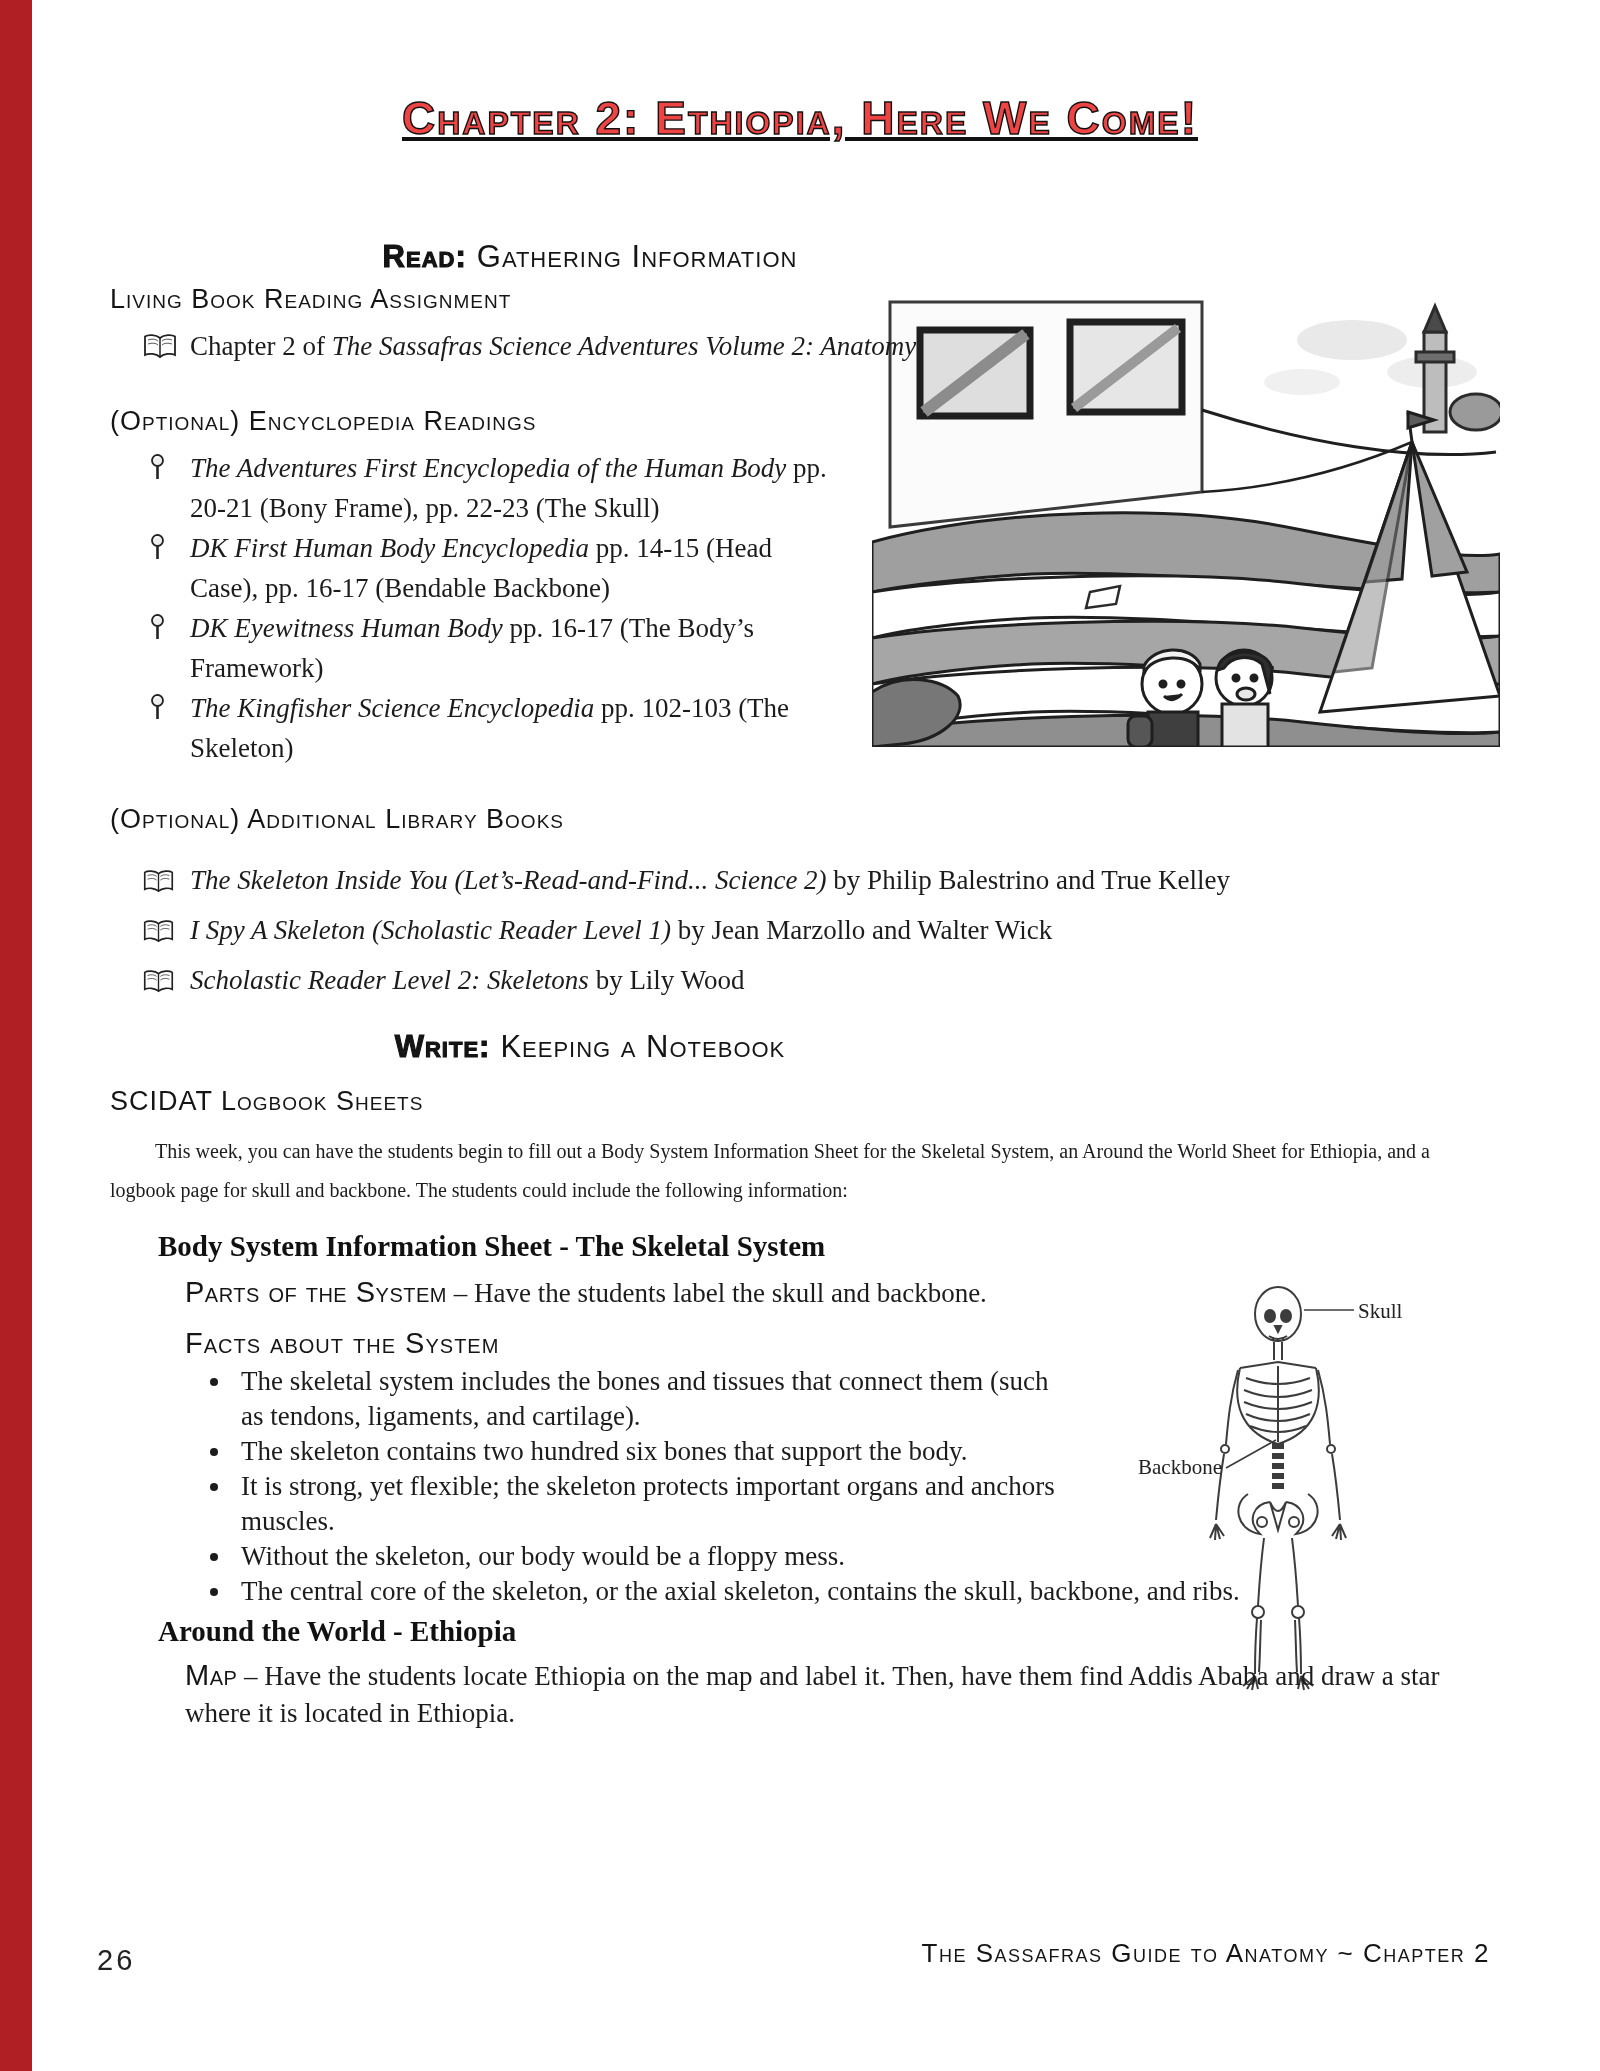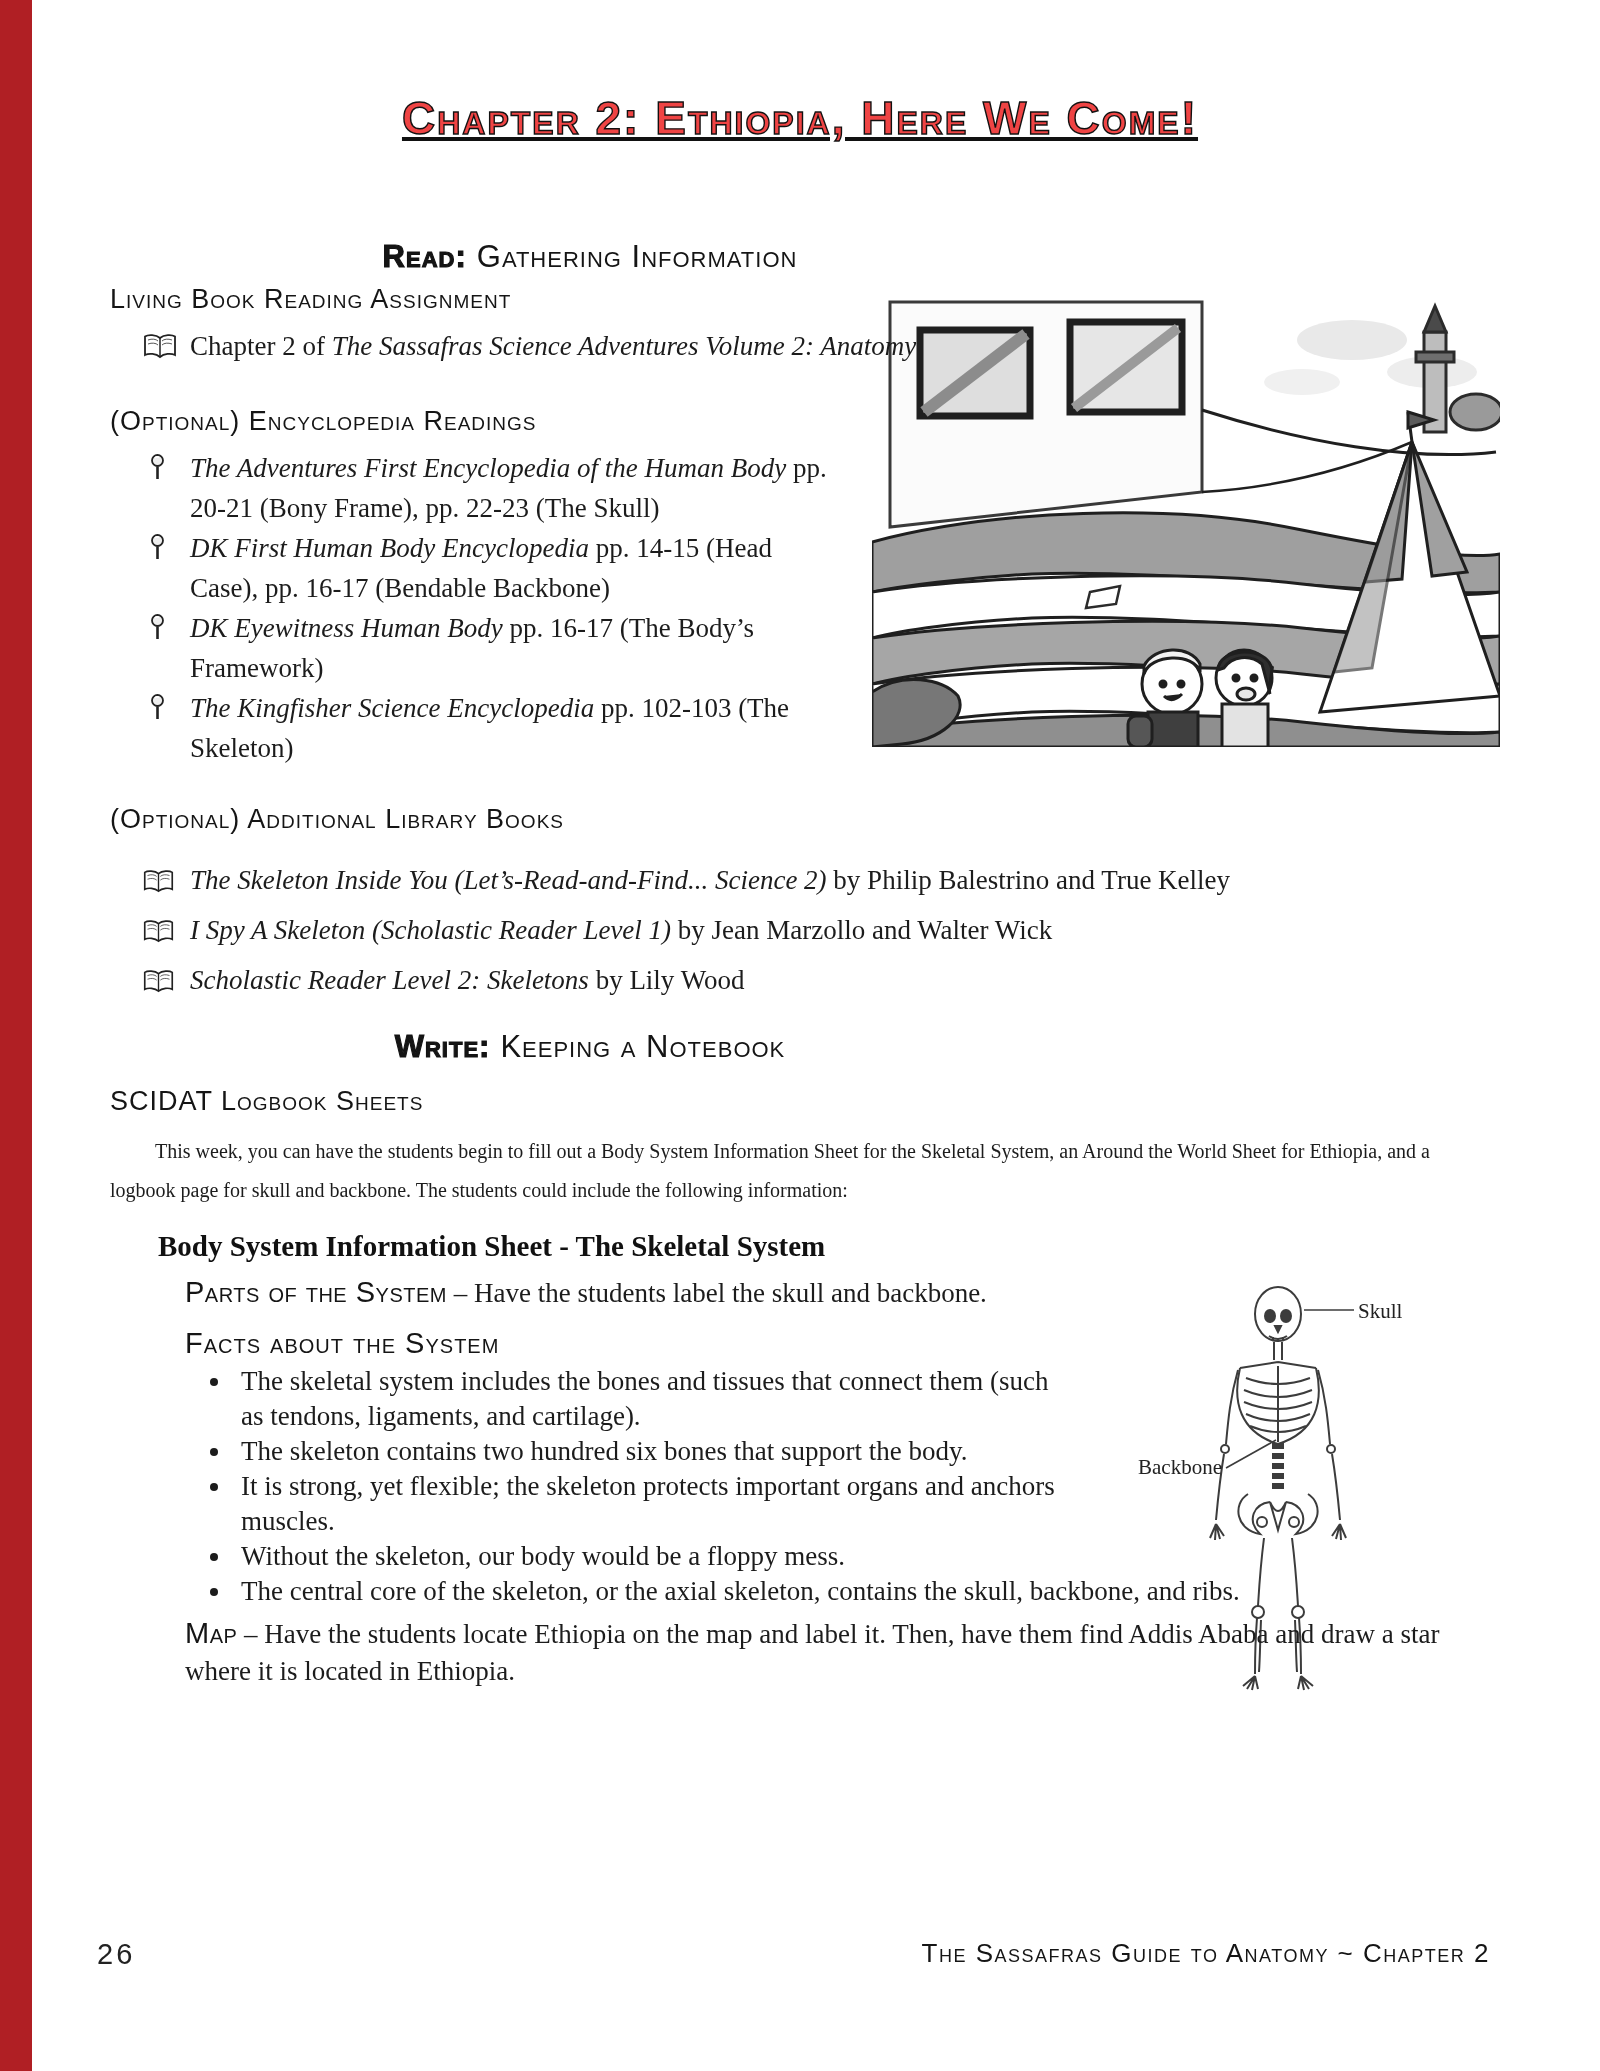--- a/index.html
+++ b/index.html
@@ -47,21 +47,21 @@
   h4.around{margin-top:2px;}
   p.map{margin:6px 0 0 75px;width:1285px;font-size:27px;line-height:37px;}
 
   
   .adventure{position:absolute;left:872px;top:292px;width:628px;height:455px;}
   .skeleton{position:absolute;left:1128px;top:1282px;width:300px;height:420px;}
   svg text.fig-label{font-family:"Liberation Serif", serif;font-size:21px;fill:#222;}
 
   .footer{position:absolute;top:1936px;left:97px;right:110px;height:40px;
           font-family:"Liberation Sans", sans-serif;}
-  .pageno{position:absolute;left:0;top:2px;font-size:29px;letter-spacing:3px;color:#222;}
+  .pageno{position:absolute;left:0;top:8px;font-size:29px;letter-spacing:3px;color:#222;}
   .footer-right{position:absolute;right:0;top:2px;font-variant:small-caps;font-size:26px;
                 letter-spacing:1.5px;color:#151515;}
 </style>
 </head>
 <body>
 
 <div class="page">
   <div class="red-bar"></div>
 
   <div class="adventure">
@@ -294,20 +294,21 @@
     </p>
     <h5 class="facts sc">Facts about the System</h5>
     <ul class="facts-list">
       <li>The skeletal system includes the bones and tissues that connect them (such as tendons, ligaments, and cartilage).</li>
       <li>The skeleton contains two hundred six bones that support the body.</li>
       <li>It is strong, yet flexible; the skeleton protects important organs and anchors muscles.</li>
       <li>Without the skeleton, our body would be a floppy mess.</li>
       <li class="nowrap">The central core of the skeleton, or the axial skeleton, contains the skull, backbone, and ribs.</li>
     </ul>
 
+    <h4 class="bold-serif around">Around the World - Ethiopia</h4>
     <p class="map">
       <span class="sc-label">Map</span>
       <span>– Have the students locate Ethiopia on the map and label it. Then, have them find Addis Ababa and draw a star where it is located in Ethiopia.</span>
     </p>
   </div>
 
   <div class="footer">
     <span class="pageno">26</span>
     <span class="footer-right sc">The Sassafras Guide to Anatomy ~ Chapter 2</span>
   </div>

